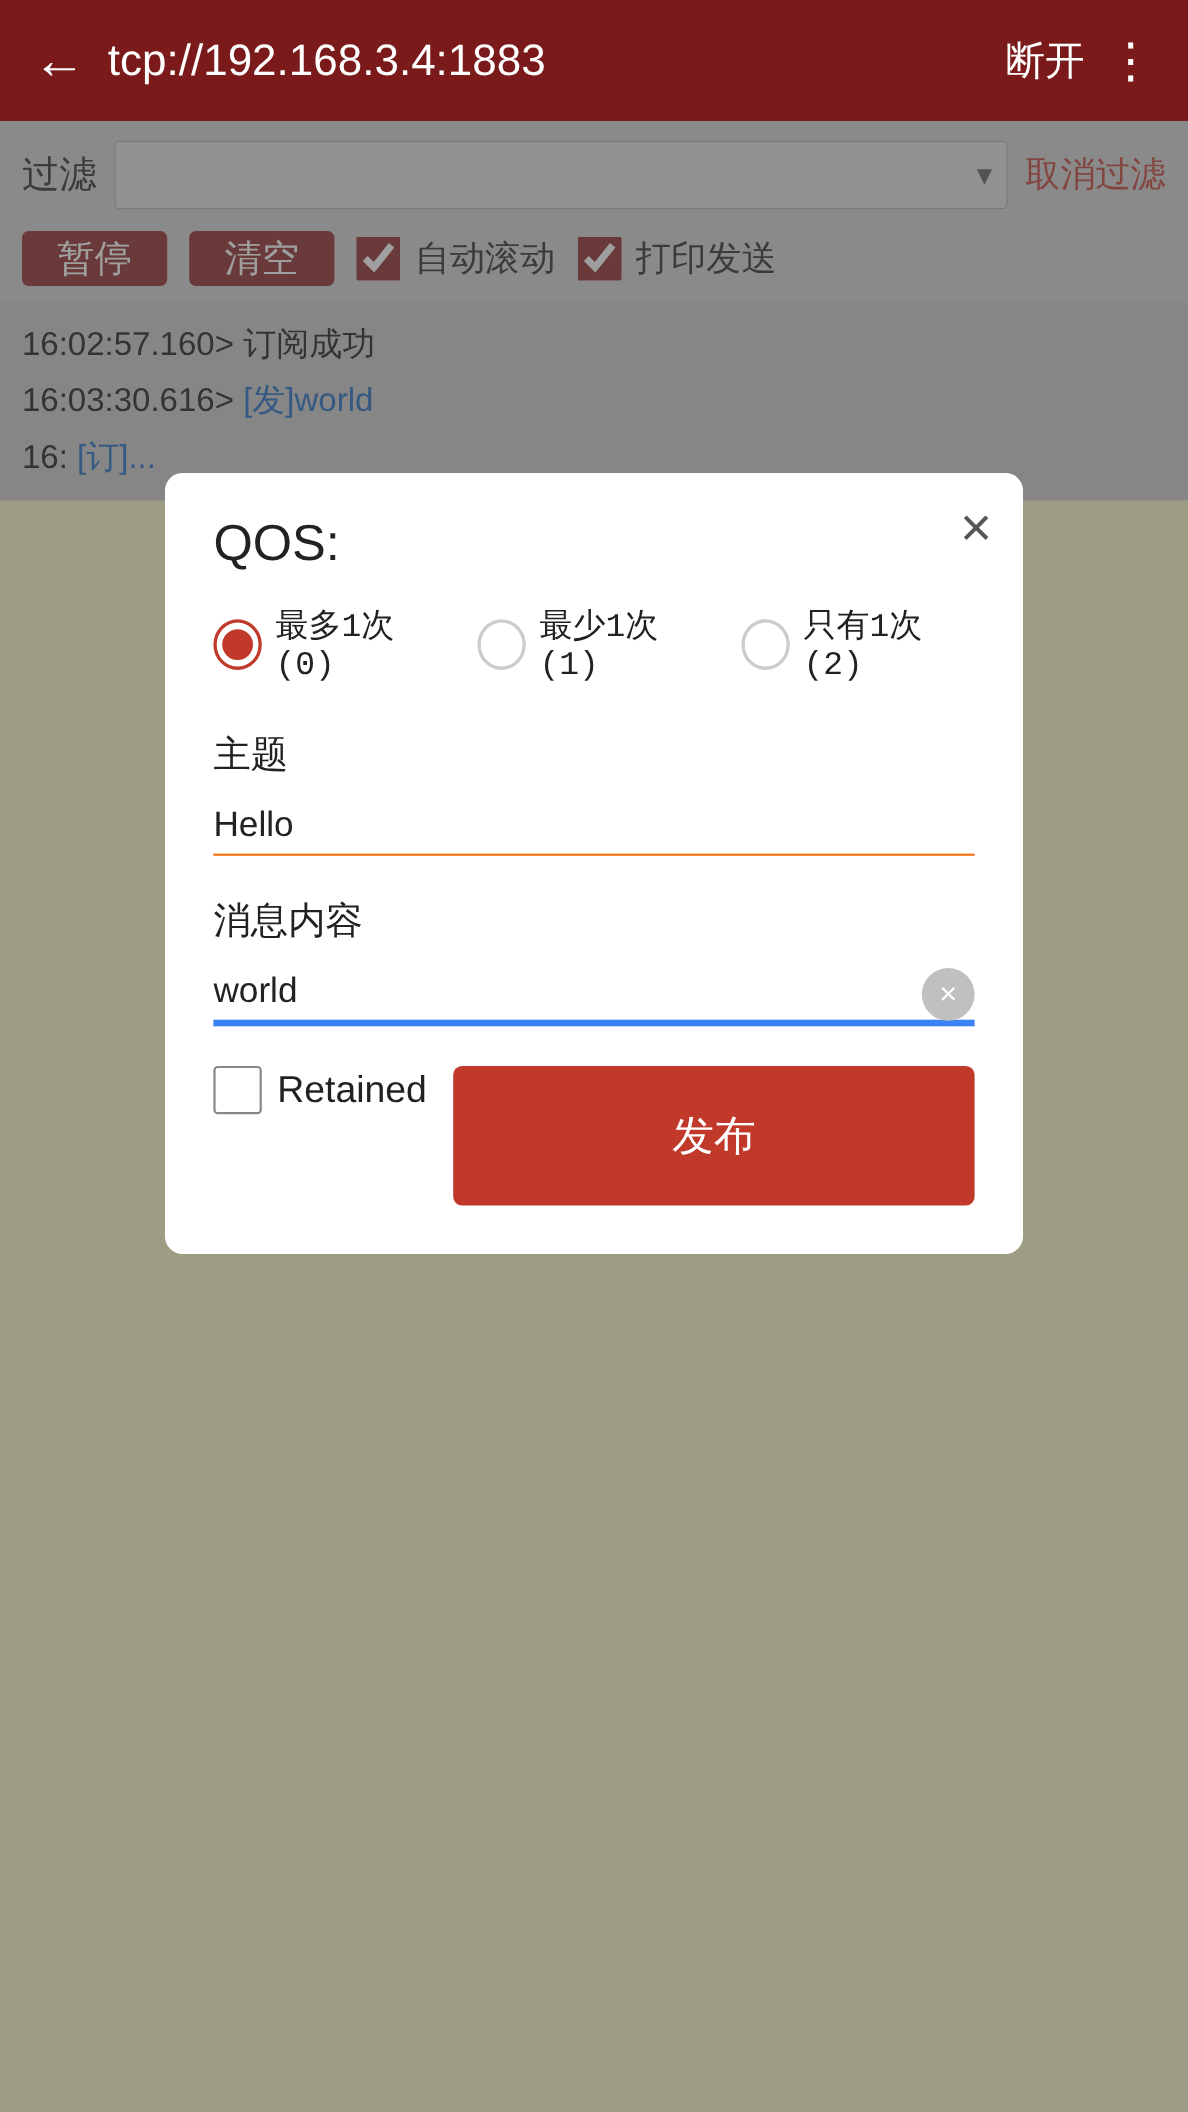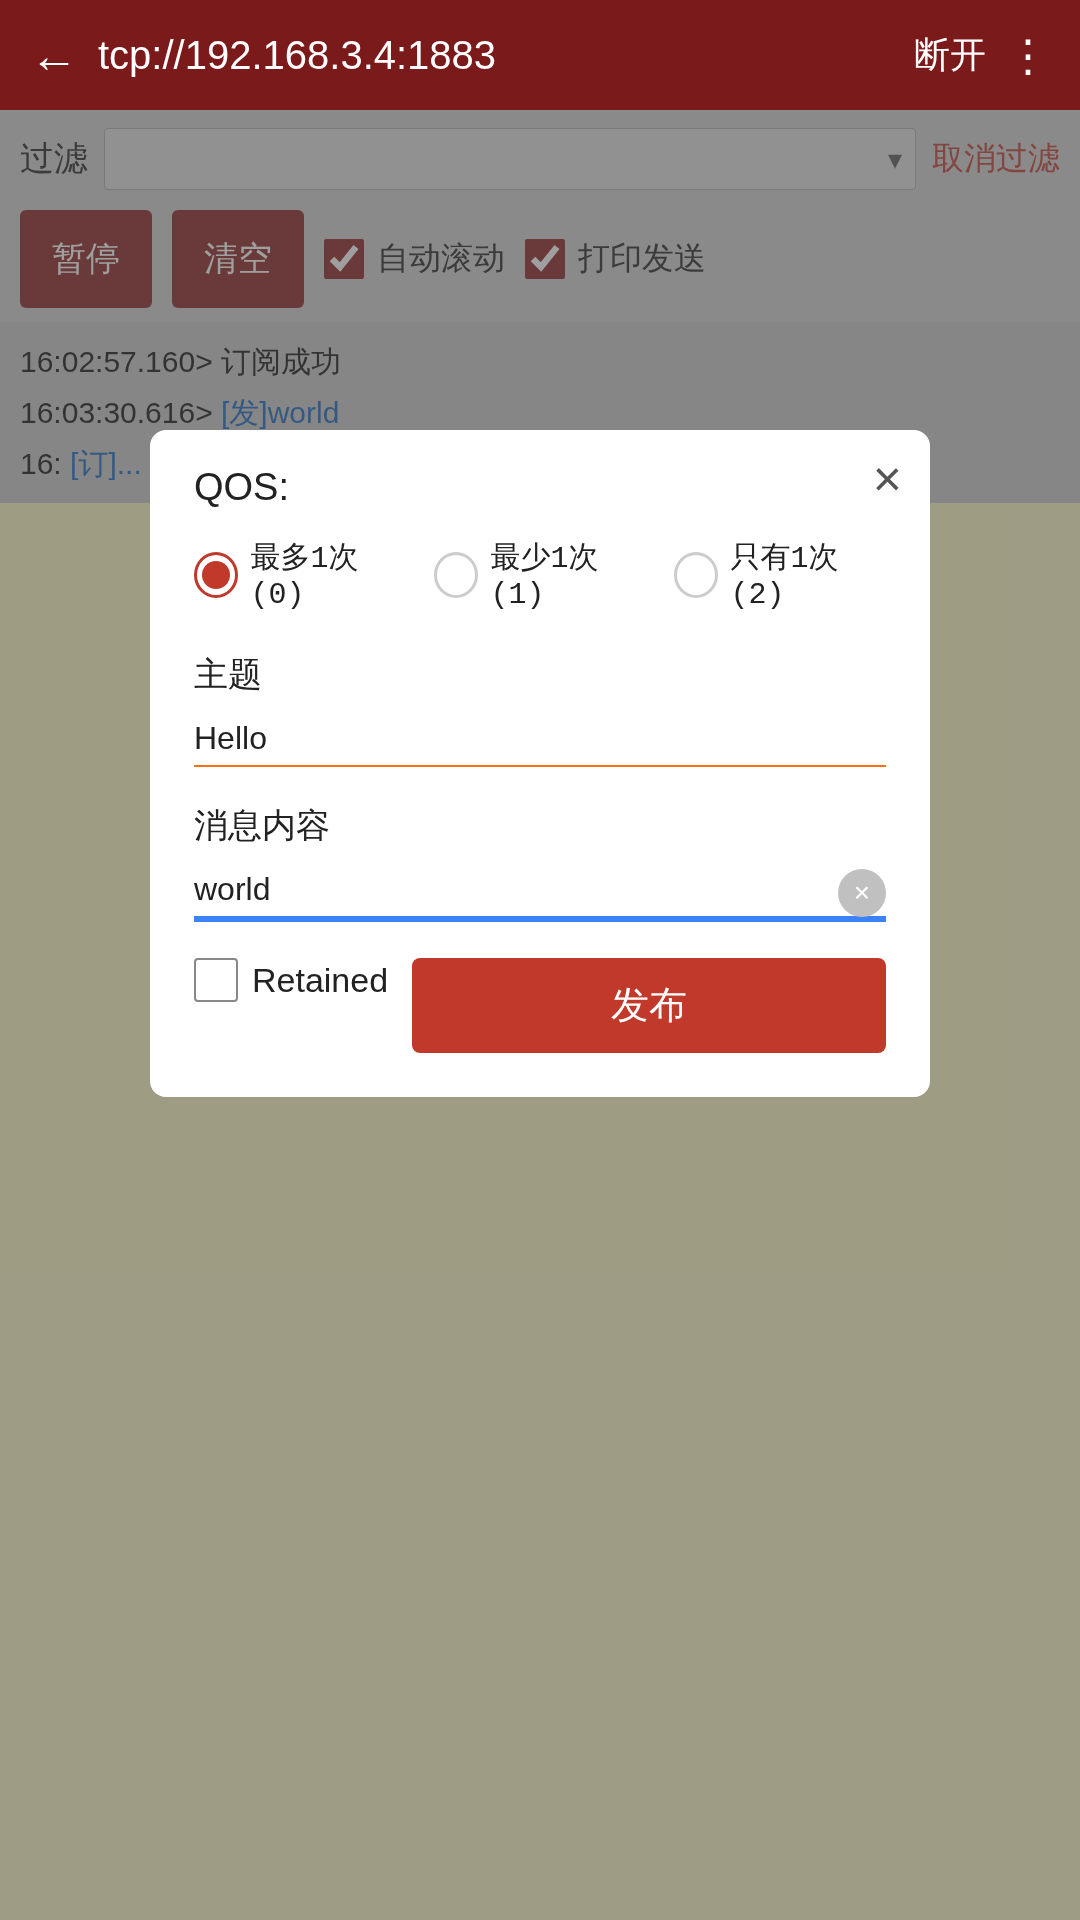--- a/index.html
+++ b/index.html
@@ -108,21 +108,21 @@
       display: flex;
       align-items: center;
       gap: 20px;
     }
     .pause-btn, .clear-btn {
       background: #8b2020;
       color: #fff;
       border: none;
       border-radius: 6px;
       font-size: 34px;
-      padding: 26px 32px;
+      padding: 2px 32px;
       cursor: pointer;
     }
     .checkbox-item {
       display: flex;
       align-items: center;
       gap: 13px;
       font-size: 32px;
       color: #222;
     }
     .checkbox-item input[type="checkbox"] {
@@ -174,21 +174,21 @@
       right: 28px;
       font-size: 50px;
       color: #555;
       cursor: pointer;
       background: none;
       border: none;
       line-height: 1;
     }
 
     .qos-label {
-      font-size: 38px;
+      font-size: 46px;
       color: #222;
       margin-bottom: 28px;
     }
 
     .qos-options {
       display: flex;
       align-items: center;
       gap: 28px;
       margin-bottom: 40px;
       font-family: Liberation Mono, monospace;
@@ -290,21 +290,21 @@
       background: #fff;
       flex-shrink: 0;
     }
     .publish-btn {
       flex: 1;
       background: #c0392b;
       color: #fff;
       border: none;
       border-radius: 8px;
       font-size: 38px;
-      padding: 22px 0;
+      padding: 38px 0;
       cursor: pointer;
       text-align: center;
     }
   </style>
 </head>
 <body>
 
 <div class="top-bar">
   <span class="back-icon">←</span>
   <span class="title">tcp://192.168.3.4:1883</span>

